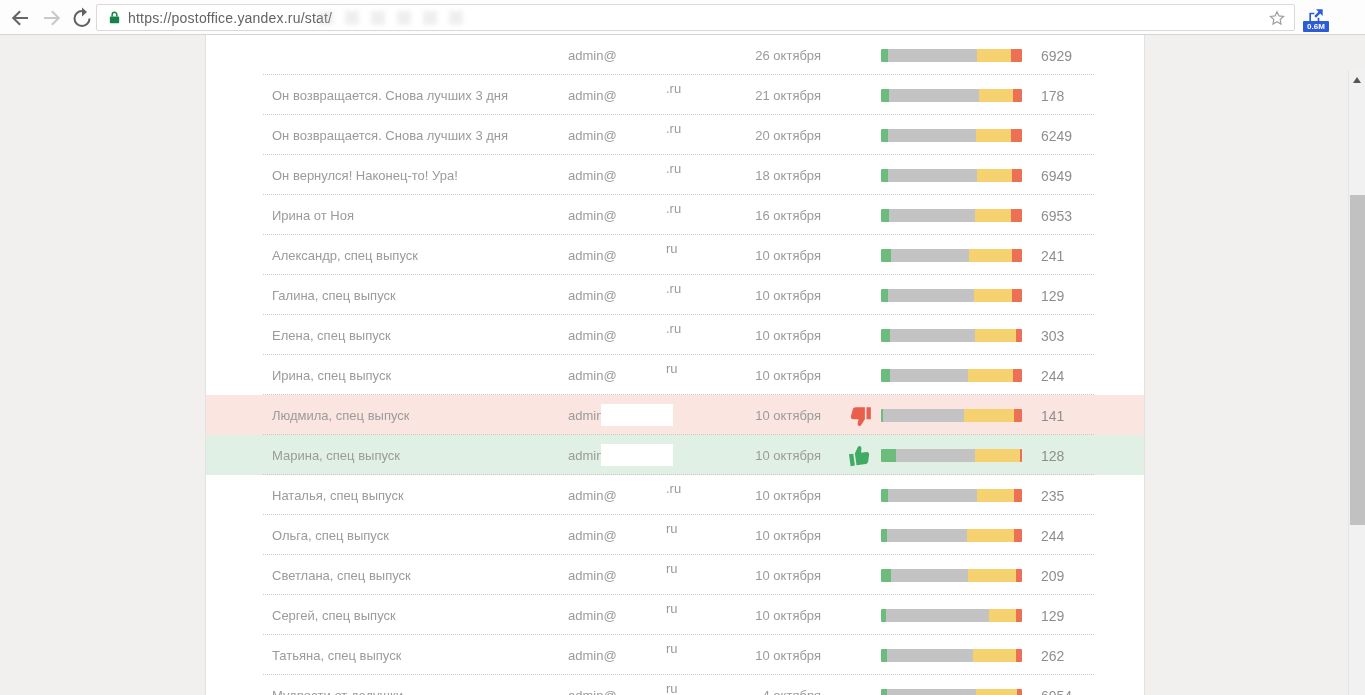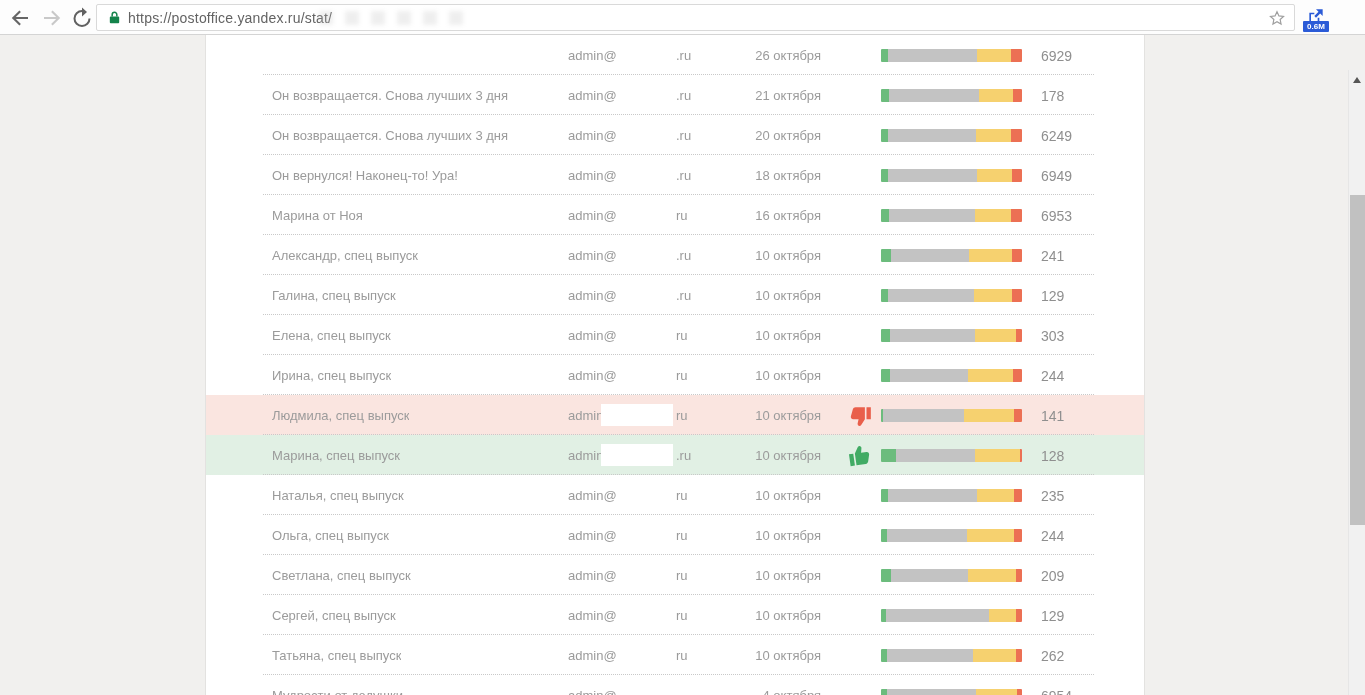--- a/index.html
+++ b/index.html
@@ -56,21 +56,21 @@
   .row { position: relative; height: 40px; width: 100%; cursor: pointer; }
   .row.negative { background: var(--hl-neg, #fae5e0); }
   .row.positive { background: var(--hl-pos, #e1f0e4); padding-left: 48px; }
   .sep {
     position: absolute; left: 57px; right: 50px; bottom: 0; height: 0;
     border-bottom: 1px dotted #c9c9c9;
   }
   .c { position: absolute; top: 13px; font-size: 13px; color: #9b9b9b; white-space: nowrap; }
   .title   { left: 66px;  max-width: 280px; overflow: hidden; }
   .email   { left: 362px; }
-  .suffix  { left: 470px; }
+  .suffix  { left: 460px; margin-top: 33px; }
   .date    { left: 505px; width: 110px; text-align: right; }
   .count   { left: 835px; font-size: 14px; color: #8f8f8f; }
 
   .redaction {
     position: absolute; left: 395px; top: 9px; width: 72px; height: 22px;
     background: #fff; display: none;
   }
 
   .flag { position: absolute; left: 641px; top: 7px; width: 26px; height: 26px; display: none; }
   .flag svg { width: 26px; height: 26px; }
@@ -209,21 +209,21 @@
     <span class="bar">
       <span class="seg g" style="width: 5.2%;"></span>
       <span class="seg n" style="width: 62.6%;"></span>
       <span class="seg y" style="width: 24.9%;"></span>
       <span class="seg r" style="width: 7.3%;"></span>
     </span>
     <span class="c count">6949</span>
     <span class="sep"></span>
   </div>
       <div class="row">
-    <span class="c title">Марина от Ноя</span>
+    <span class="c title">Ирина от Ноя</span>
     <span class="c email">admin@</span>
 
     <span class="c suffix">ru</span>
     <span class="c date">16 октября</span>
 
     <span class="bar">
       <span class="seg g" style="width: 5.7%;"></span>
       <span class="seg n" style="width: 60.8%;"></span>
       <span class="seg y" style="width: 25.7%;"></span>
       <span class="seg r" style="width: 7.8%;"></span>

